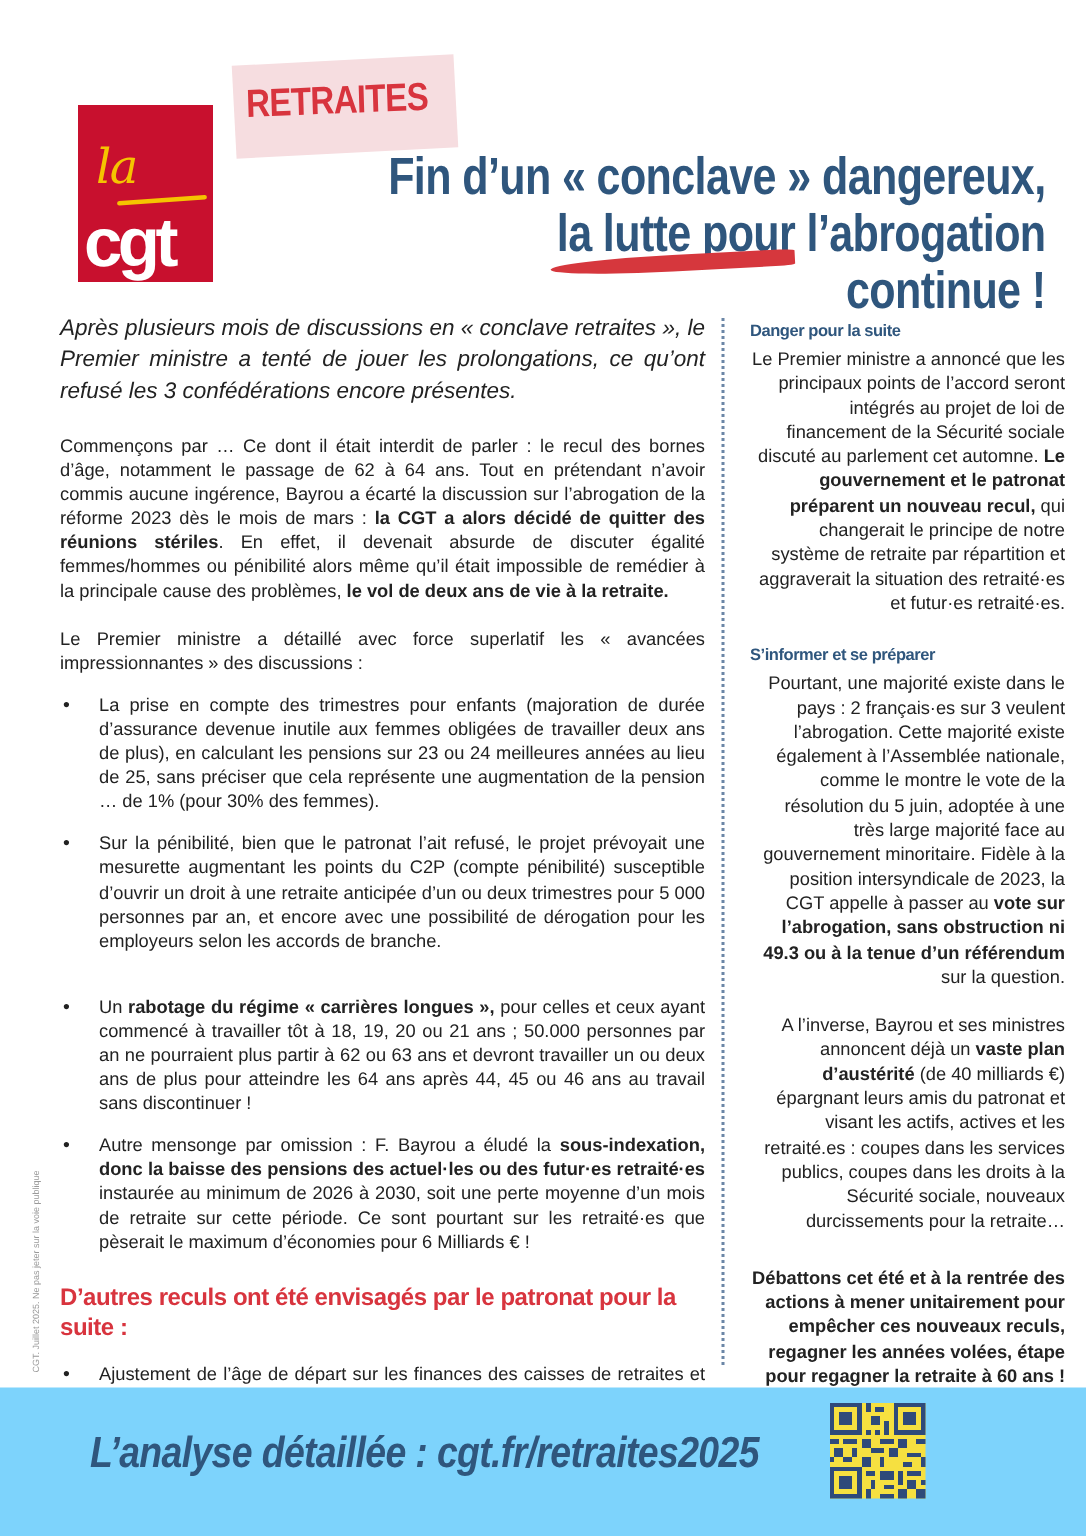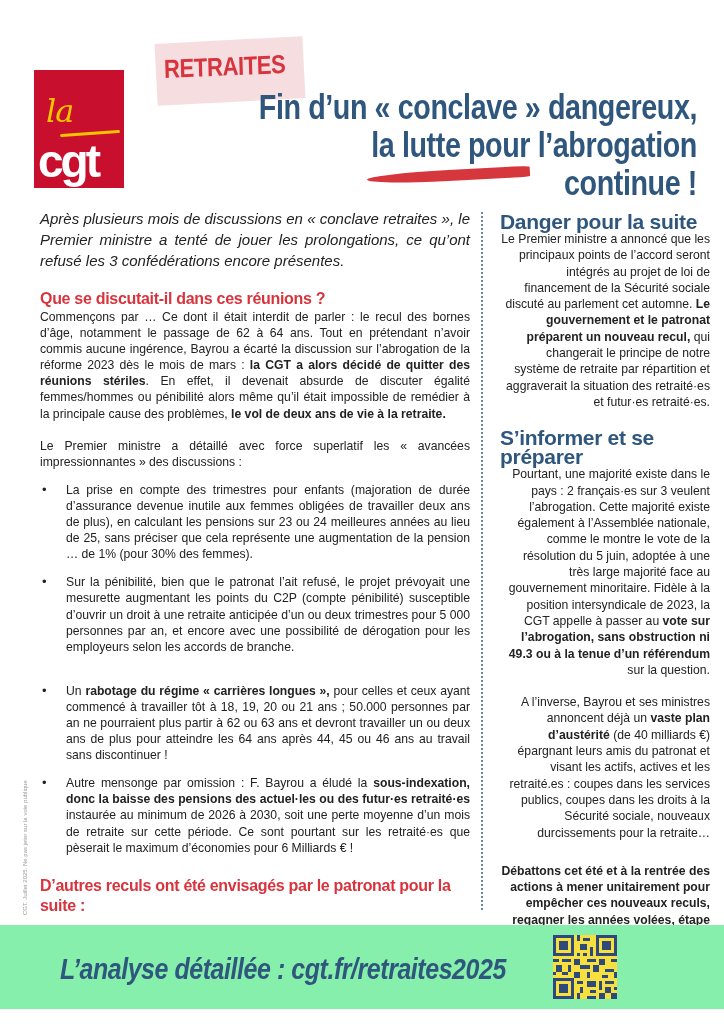--- a/index.html
+++ b/index.html
@@ -1,40 +1,40 @@
 <!DOCTYPE html>
 <html><head>
 <meta charset="utf-8">
 <style>
   html, body { margin: 0; padding: 0; background: #ffffff; }
   body { width: 724px; height: 1024px; position: relative; overflow: hidden; font-family: "Liberation Sans", sans-serif; color: #222; }
-  .logo { position: absolute; left: 34px; top: 70px; width: 90px; height: 118px; background: #c8102e; }
+  .logo { position: absolute; left: 52px; top: 70px; width: 90px; height: 118px; background: #c8102e; }
   .logo .la { position: absolute; left: 12px; top: 22px; font-family: "DejaVu Serif", serif; font-style: italic; font-size: 32px; color: #f5c400; letter-spacing: -1px; }
   .logo .la-swash { position: absolute; left: 26px; top: 62px; width: 60px; height: 3px; background: #f5c400; transform: rotate(-4deg); border-radius: 2px; }
   .logo .cgt { position: absolute; left: 4px; bottom: 4px; font-family: "Liberation Sans", sans-serif; font-weight: bold; font-size: 46px; color: #ffffff; letter-spacing: -3px; line-height: 1; }
   .kicker-bg { position: absolute; left: 156px; top: 40px; width: 148px; height: 62px; background: #f6dde0; transform: rotate(-3deg); }
   .kicker { position: absolute; left: 164px; top: 54px; font-family: "Liberation Sans", sans-serif; font-weight: bold; font-size: 26px; color: #d8343e; letter-spacing: -0.5px; transform: scaleX(0.85) rotate(-2deg); transform-origin: left center; }
-  .title { position: absolute; left: 152px; top: 88px; width: 545px; text-align: right; font-family: "Liberation Sans", sans-serif; font-weight: bold; color: #2f567d; font-size: 35px; line-height: 38px; letter-spacing: -0.5px; }
+  .title { position: absolute; left: 152px; top: 99px; width: 545px; text-align: right; font-family: "Liberation Sans", sans-serif; font-weight: bold; color: #2f567d; font-size: 35px; line-height: 38px; letter-spacing: -0.5px; }
   .title span { display: block; transform: scaleX(0.82); transform-origin: right center; }
   .brush { position: absolute; left: 367px; top: 170px; width: 163px; height: 11px; background: #d6373d; border-radius: 50% 10% 10% 50%; transform: rotate(-3deg); }
   .left { position: absolute; left: 40px; top: 208px; width: 430px; }
   .intro { font-style: italic; font-weight: normal; color: #222; font-size: 15px; line-height: 21px; margin: 0 0 18px 0; text-align: justify; }
   h2.red { font-family: "Liberation Sans", sans-serif; color: #d8343e; font-size: 16px; margin: 0; line-height: 20px; letter-spacing: -0.3px; }
-  h2.blue { font-family: "Liberation Sans", sans-serif; color: #2f567d; font-size: 21px; margin: 0; line-height: 19px; letter-spacing: -0.3px; }
+  h2.blue { font-family: "Liberation Sans", sans-serif; color: #2f567d; font-size: 11px; margin: 0; line-height: 19px; letter-spacing: -0.3px; }
   p.body { font-size: 12.2px; line-height: 16.1px; margin: 0; text-align: justify; color: #222; }
   ul.bullets { margin: 0; padding: 0 0 0 26px; list-style: none; }
   ul.bullets li { position: relative; font-size: 12.2px; line-height: 16.1px; text-align: justify; color: #222; margin-top: 12px; }
   ul.bullets li::before { content: "•"; position: absolute; left: -24px; top: 0; font-size: 13px; }
   .gap { height: 16px; }
   .divider { position: absolute; left: 481px; top: 212px; height: 698px; border-left: 2px dotted #6b86a6; }
   .right { position: absolute; left: 500px; top: 212px; width: 210px; }
   .right p.body { text-align: right; font-size: 12.2px; line-height: 16.3px; }
   .right .gap { height: 16px; }
   .vert { position: absolute; left: 22px; top: 915px; transform: rotate(-90deg); transform-origin: left top; font-size: 6px; color: #999; white-space: nowrap; }
-  .footer { position: absolute; left: 0; top: 925px; width: 724px; height: 84px; background: #86efac; }
+  .footer { position: absolute; left: 0; top: 925px; width: 724px; height: 99px; background: #7dd3fc; }
   .footer .link { position: absolute; left: 60px; top: 28px; font-family: "Liberation Sans", sans-serif; font-weight: bold; font-style: italic; font-size: 29px; color: #2f567d; letter-spacing: -0.5px; transform: scaleX(0.86); transform-origin: left center; white-space: nowrap; }
   .qr { position: absolute; left: 553px; top: 10px; width: 64px; height: 64px; }
   b { font-weight: bold; }
 </style>
 </head>
 <body>
 
 <div class="logo">
   <span class="la">la</span>
   <span class="la-swash"></span>
@@ -44,21 +44,20 @@
 <div class="kicker">RETRAITES</div>
 <h1 class="title" style="margin:0;">
   <span>Fin d’un « conclave » dangereux,</span>
   <span>la lutte pour l’abrogation continue !</span>
 </h1>
 <div class="brush"></div>
 
 <div class="left">
   <p class="intro">Après plusieurs mois de discussions en « conclave retraites », le Premier ministre a tenté de jouer les prolongations, ce qu’ont refusé les 3 confédérations encore présentes.</p>
 
-  <h2 class="red">Que se discutait-il dans ces réunions ?</h2>
   <p class="body"><span>Commençons par … Ce dont il était interdit de parler : le recul des bornes d’âge, notamment le passage de 62 à 64 ans. Tout en prétendant n’avoir commis aucune ingérence, Bayrou a écarté la discussion sur l’abrogation de la réforme 2023 dès le mois de mars : </span><b>la CGT a alors décidé de quitter des réunions stériles</b><span>. En effet, il devenait absurde de discuter égalité femmes/hommes ou pénibilité alors même qu’il était impossible de remédier à la principale cause des problèmes, </span><b>le vol de deux ans de vie à la retraite.</b></p>
   <div class="gap"></div>
   <p class="body">Le Premier ministre a détaillé avec force superlatif les « avancées impressionnantes » des discussions :</p>
   <ul class="bullets">
     <li>La prise en compte des trimestres pour enfants (majoration de durée d’assurance devenue inutile aux femmes obligées de travailler deux ans de plus), en calculant les pensions sur 23 ou 24 meilleures années au lieu de 25, sans préciser que cela représente une augmentation de la pension … de 1% (pour 30% des femmes).</li>
     <li>Sur la pénibilité, bien que le patronat l’ait refusé, le projet prévoyait une mesurette augmentant les points du C2P (compte pénibilité) susceptible d’ouvrir un droit à une retraite anticipée d’un ou deux trimestres pour 5 000 personnes par an, et encore avec une possibilité de dérogation pour les employeurs selon les accords de branche.</li>
   </ul>
   <div class="gap"></div>
   <ul class="bullets">
     <li><span>Un </span><b>rabotage du régime « carrières longues »,</b><span> pour celles et ceux ayant commencé à travailler tôt à 18, 19, 20 ou 21 ans ; 50.000 personnes par an ne pourraient plus partir à 62 ou 63 ans et devront travailler un ou deux ans de plus pour atteindre les 64 ans après 44, 45 ou 46 ans au travail sans discontinuer !</span></li>

